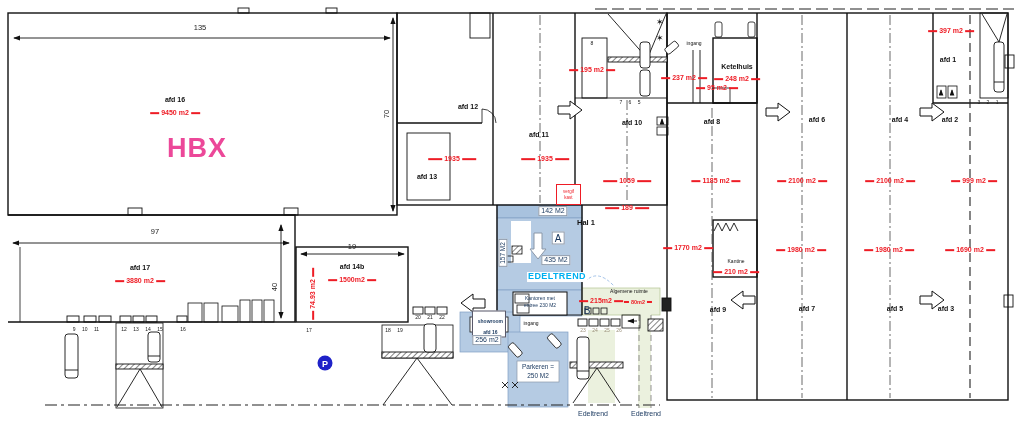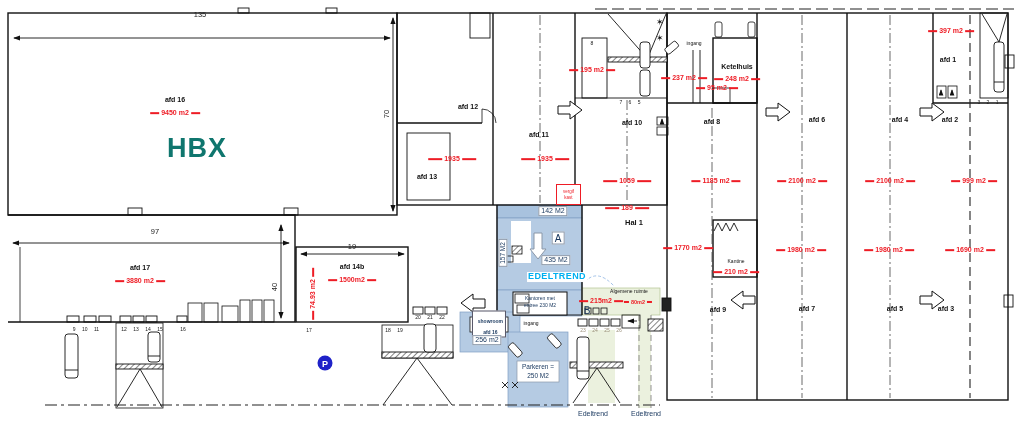--- a/index.html
+++ b/index.html
@@ -13,21 +13,21 @@
   .rot{transform:translate(-50%,-50%) rotate(-90deg);}
   .red{color:#ee1c25;font-weight:bold;font-size:7px;display:flex;align-items:center;gap:2px;}
   .red::before,.red::after{content:"";display:inline-block;width:9px;height:2px;background:#ee1c25;}
   .red.long::before,.red.long::after{width:14px;}
   .red.sm{font-size:5.5px;}
   .red.sm::before,.red.sm::after{width:5px;height:1.5px;}
   .navy{color:#17365d;}
   .wbox{background:#fff;border:0.5px solid #8a97a8;padding:0 2px;}
   .cyan{color:#00b0f0;font-weight:bold;font-size:9px;letter-spacing:.4px;background:#fff;padding:0 1px;}
   .tiny{font-size:5px;}
-  .green-big{color:#0f766e;font-size:27px;font-weight:bold;letter-spacing:1px;}
+  .green-big{color:#ec4899;font-size:27px;font-weight:bold;letter-spacing:1px;}
   .docknums{font-size:5px;color:#222;word-spacing:5px;}
   .vergif{position:absolute;border:1px solid #ee1c25;color:#ee1c25;font-size:4.5px;
           line-height:1.15;text-align:center;display:flex;flex-direction:column;justify-content:center;z-index:5;background:#fff;}
   .p-icon{position:absolute;width:15px;height:15px;border-radius:50%;background:#1f22c8;
           color:#fff;font-size:9px;font-weight:bold;display:flex;align-items:center;justify-content:center;
           transform:translate(-50%,-50%);z-index:6;}
   .labelbox{position:absolute;transform:translate(-50%,-50%);background:#fff;border:0.6px solid #556;
             font-size:5px;font-weight:bold;color:#17365d;text-align:center;line-height:1.15;padding:1px 2px;z-index:5;white-space:pre;}
 </style>
 </head>
@@ -224,21 +224,21 @@
     <line x1="637" y1="321" x2="628" y2="321" marker-end="url(#ah)"></line>
     <rect x="648" y="319" width="15" height="12" fill="url(#hx)"></rect>
 
     <path d="M502,382 l6,6 M508,382 l-6,6 M512,382 l6,6 M518,382 l-6,6" stroke-width="0.9"></path>
 
     <text x="656" y="25" font-size="9" fill="#111" stroke="none">✶</text>
     <text x="656" y="41" font-size="9" fill="#111" stroke="none">✶</text>
   </g>
 </svg>
 
-<div class="lbl dim" style="left:200px;top:15px;">135</div>
+<div class="lbl dim" style="left:200px;top:28px;">135</div>
 <div class="lbl dim rot" style="left:387px;top:114px;">70</div>
 <div class="lbl dim" style="left:155px;top:232px;">97</div>
 <div class="lbl dim rot" style="left:275px;top:287px;">40</div>
 <div class="lbl dim" style="left:352px;top:247px;">19</div>
 <div class="lbl red rot" style="left:313px;top:294px;">74.93 m2</div>
 
 <div class="lbl b" style="left:175px;top:100px;">afd 16</div>
 <div class="lbl red" style="left:175px;top:113px;">9450 m2</div>
 <div class="lbl green-big" style="left:197px;top:149px;">HBX</div>
 
@@ -255,21 +255,21 @@
 <div class="lbl red" style="left:592px;top:70px;">195 m2</div>
 <div class="lbl tiny" style="left:592px;top:44px;">8</div>
 <div class="lbl docknums" style="left:630px;top:103px;">7 6 5</div>
 <div class="lbl b" style="left:632px;top:123px;">afd 10</div>
 <div class="lbl red long" style="left:627px;top:181px;">1059</div>
 <div class="lbl red long" style="left:627px;top:208px;">189</div>
 <div class="vergif" style="left:556px;top:184px;width:23px;height:19px;">
   <span>vergif</span>
   <span>kast</span>
 </div>
-<div class="lbl b" style="left:634px;top:223px;font-size:7.5px;">Hal 1</div>
+<div class="lbl b" style="left:586px;top:223px;font-size:7.5px;">Hal 1</div>
 
 <div class="lbl tiny" style="left:694px;top:44px;">ingang</div>
 <div class="lbl red" style="left:684px;top:78px;">237 m2</div>
 <div class="lbl red" style="left:717px;top:88px;">95 m2</div>
 <div class="lbl b" style="left:737px;top:67px;">Ketelhuis</div>
 <div class="lbl red" style="left:737px;top:79px;">248 m2</div>
 
 <div class="lbl b" style="left:712px;top:122px;">afd 8</div>
 <div class="lbl red" style="left:716px;top:181px;">1185 m2</div>
 <div class="lbl b" style="left:817px;top:120px;">afd 6</div>

